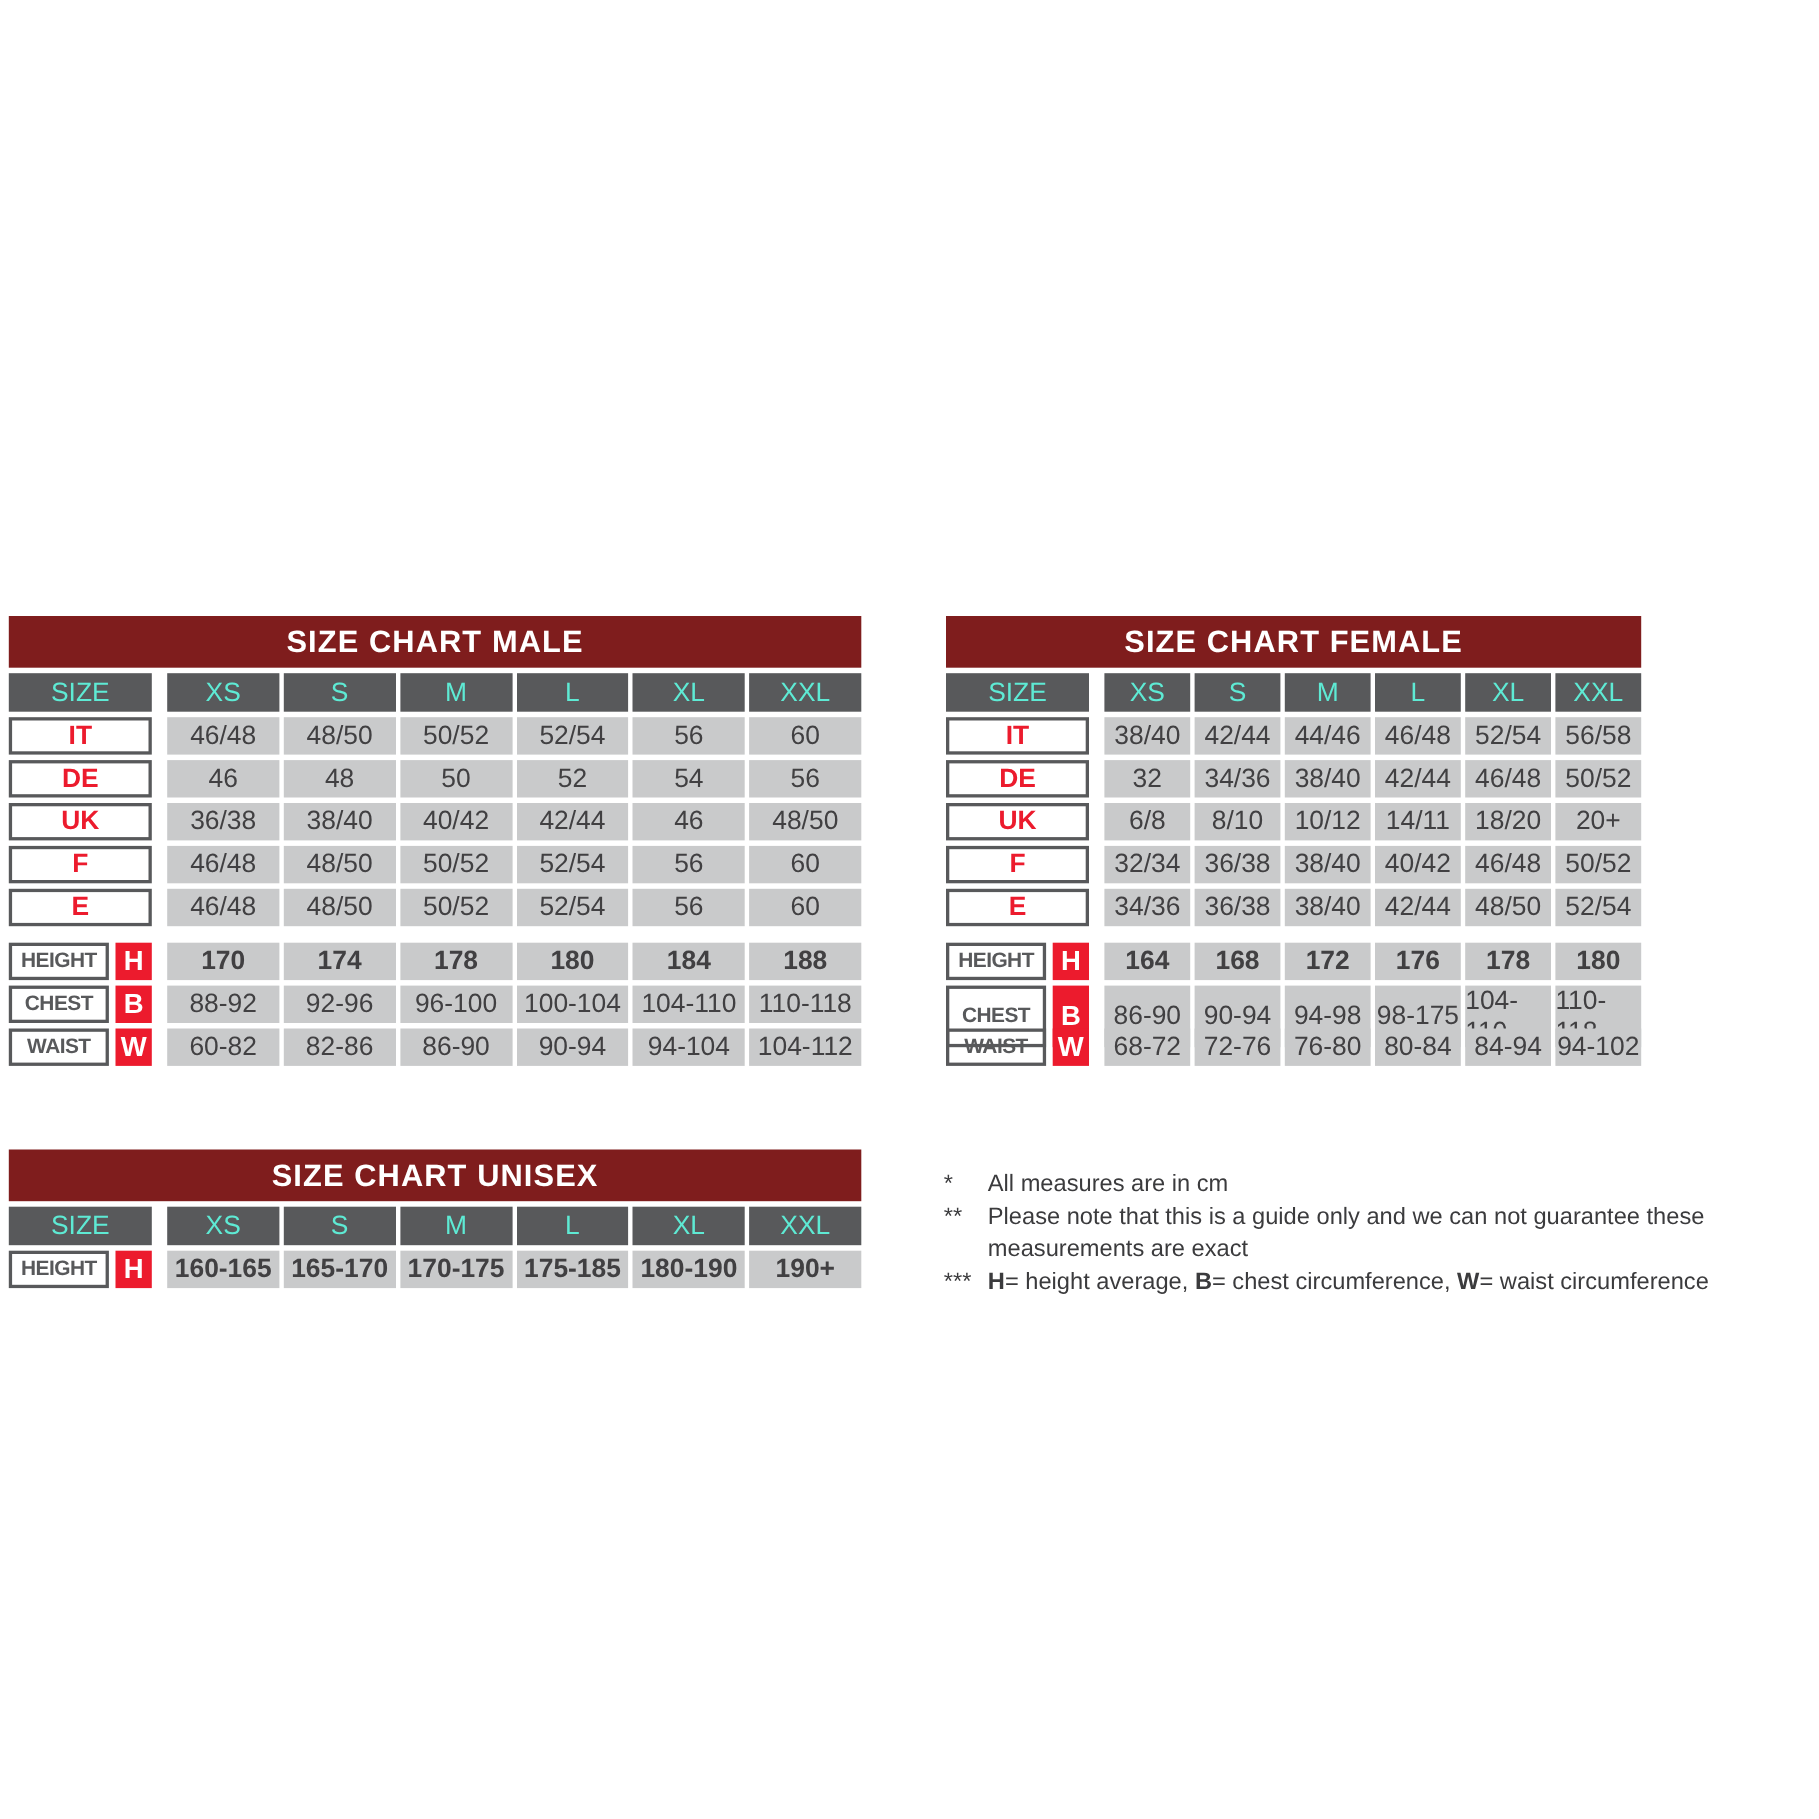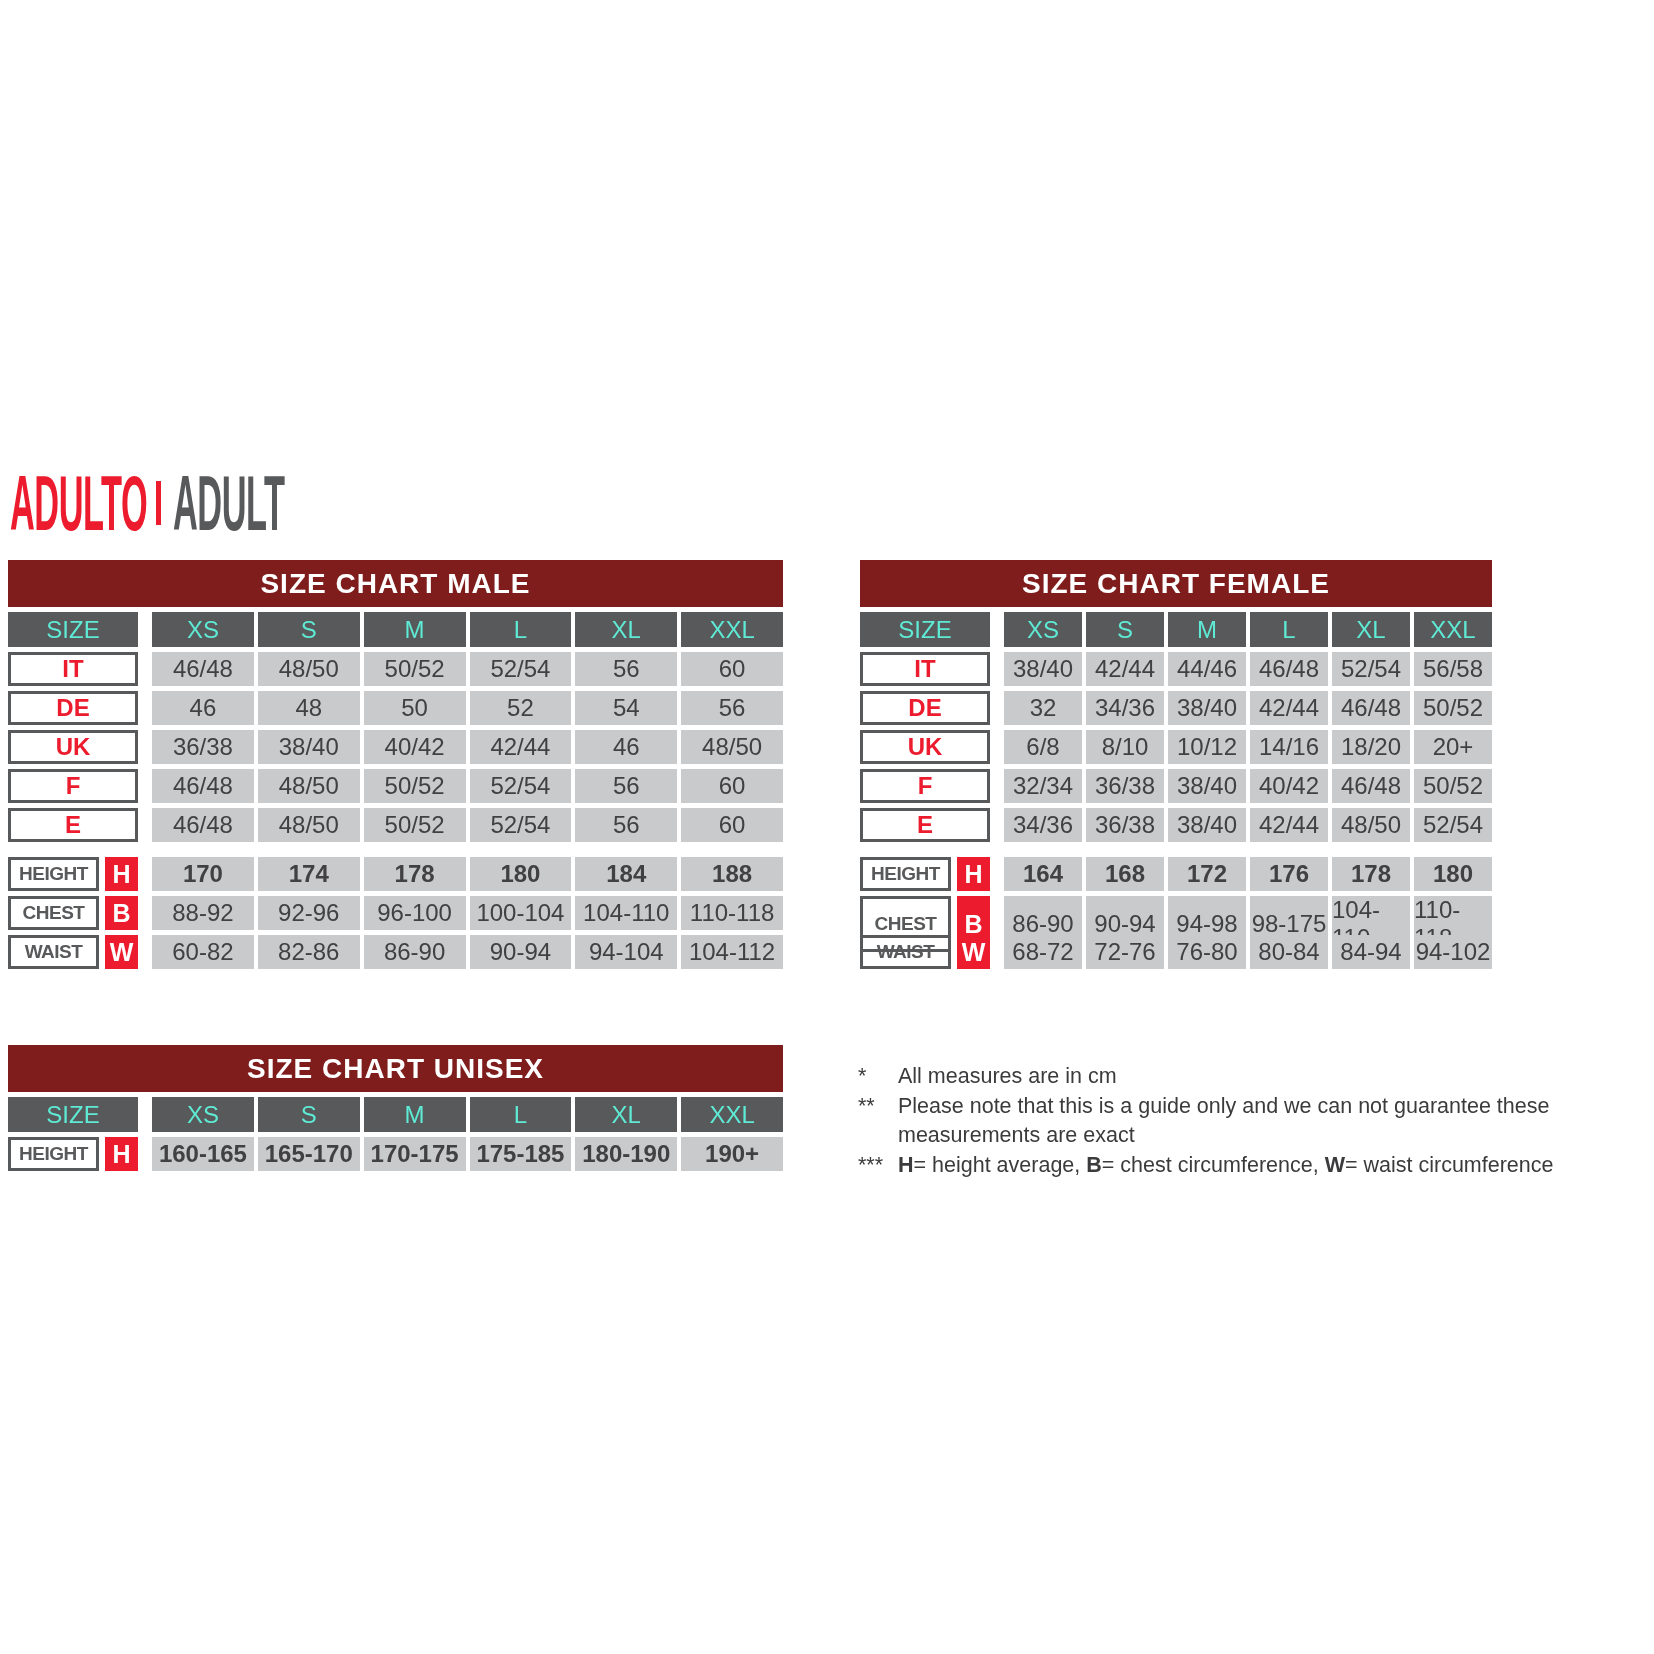--- a/index.html
+++ b/index.html
@@ -52,25 +52,20 @@
   .note{display:flex;align-items:flex-start;}
   .nmark{width:40px;flex:none;}
   .ntext{width:666px;}
   .ntext .nb{font-weight:bold;}
 </style>
 </head>
 <body>
 
 <div class="canvas">
 
-  <div class="title">
-    <span class="twrap" style="width:140px"><span class="tin tred">ADULTO</span></span>
-    <span class="tsep"></span>
-    <span class="twrap" style="width:118px"><span class="tin tgray">ADULT</span></span>
-  </div>
 
   <div class="table" id="male-table">
       <div class="tbar">SIZE CHART MALE</div>
       <div class="trow hrow">
         <div class="cell hdr first">SIZE</div>
         <div class="cell hdr">XS</div>
         <div class="cell hdr">S</div>
         <div class="cell hdr">M</div>
         <div class="cell hdr">L</div>
         <div class="cell hdr">XL</div>
@@ -185,21 +180,21 @@
         <div class="cell val">38/40</div>
         <div class="cell val">42/44</div>
         <div class="cell val">46/48</div>
         <div class="cell val">50/52</div>
       </div>
       <div class="trow">
         <div class="cell rowlab">UK</div>
         <div class="cell val">6/8</div>
         <div class="cell val">8/10</div>
         <div class="cell val">10/12</div>
-        <div class="cell val">14/16</div>
+        <div class="cell val">14/11</div>
         <div class="cell val">18/20</div>
         <div class="cell val">20+</div>
       </div>
       <div class="trow">
         <div class="cell rowlab">F</div>
         <div class="cell val">32/34</div>
         <div class="cell val">36/38</div>
         <div class="cell val">38/40</div>
         <div class="cell val">40/42</div>
         <div class="cell val">46/48</div>

